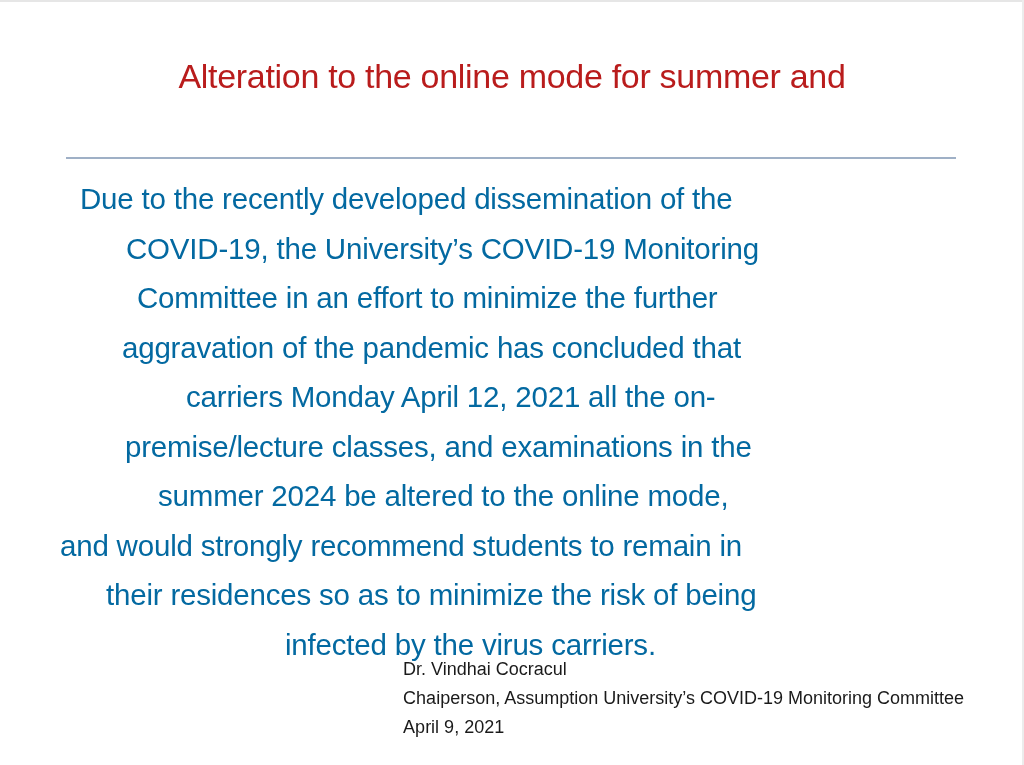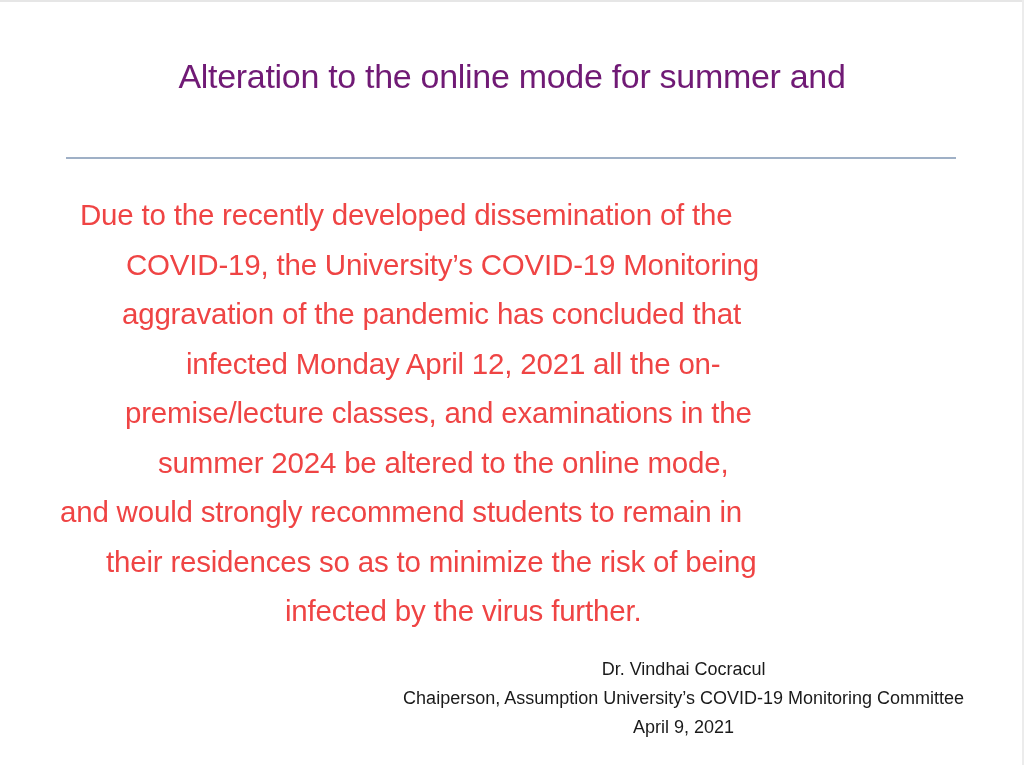--- a/index.html
+++ b/index.html
@@ -10,61 +10,62 @@
     }
     .frame-top {
       position: absolute; left: 0; top: 0; width: 1024px; height: 2px; background: #e6e6e6;
     }
     .frame-right {
       position: absolute; right: 0; top: 0; width: 2px; height: 765px; background: #ececec;
     }
     .slide { position: absolute; left: 0; top: 0; width: 1024px; height: 765px; }
     .title {
       position: absolute; left: 40px; top: 50px; width: 944px;
-      text-align: center; color: #701a75;
+      text-align: center; color: #b91c1c;
       font-size: 34px; line-height: 52px; letter-spacing: -0.3px;
     }
     .divider {
       position: absolute; left: 66px; top: 157px; width: 890px; height: 2px;
       background: #9fb0c6;
     }
     .body {
       position: absolute; left: 30px; top: 174px; width: 964px;
-      color: #ef4444; font-size: 29.5px; line-height: 49.5px; letter-spacing: -0.2px; margin-top: 16px;
+      color: #0369a1; font-size: 29.5px; line-height: 49.5px; letter-spacing: -0.2px;
     }
     .line { display: block; white-space: nowrap; }
     .u { text-decoration-color: #9aa4c8; text-decoration-thickness: 1px; text-underline-offset: 4px; }
     .signature {
-      position: absolute; right: 60px; top: 655px; text-align: center;
+      position: absolute; right: 60px; top: 655px; text-align: left;
       color: #1a1a1a; font-size: 18px; line-height: 29px;
     }
   </style>
 </head>
 <body>
 
 <div class="frame-top"></div>
 <div class="frame-right"></div>
 
 <div class="slide">
   <div class="title">
     <span class="line">Alteration to the online mode for summer and</span>
   </div>
 
   <div class="divider"></div>
 
   <div class="body">
     <span class="line" style="padding-left:50px">Due to the recently developed dissemination of the</span>
     <span class="line" style="padding-left:96px">COVID-19, the University’s COVID-19 Monitoring</span>
+    <span class="line" style="padding-left:107px">Committee in an effort to minimize the further</span>
     <span class="line" style="padding-left:92px">aggravation of the pandemic has concluded that</span>
-    <span class="line" style="padding-left:156px"><span>infected </span><span class="u">Monday April 12,</span><span> </span><span class="u">2021</span><span> all the on-</span></span>
+    <span class="line" style="padding-left:156px"><span>carriers </span><span class="u">Monday April 12,</span><span> </span><span class="u">2021</span><span> all the on-</span></span>
     <span class="line" style="padding-left:95px">premise/lecture classes, and examinations in the</span>
     <span class="line" style="padding-left:128px">summer 2024 be altered to the online mode,</span>
     <span class="line" style="padding-left:30px">and would strongly recommend students to remain in</span>
     <span class="line" style="padding-left:76px">their residences so as to minimize the risk of being</span>
-    <span class="line" style="padding-left:255px">infected by the virus further.</span>
+    <span class="line" style="padding-left:255px">infected by the virus carriers.</span>
   </div>
 
   <div class="signature">
     <span class="line">Dr. Vindhai Cocracul</span>
     <span class="line">Chaiperson, Assumption University’s COVID-19 Monitoring Committee</span>
     <span class="line">April 9, 2021</span>
   </div>
 </div>
 
 </body></html>

